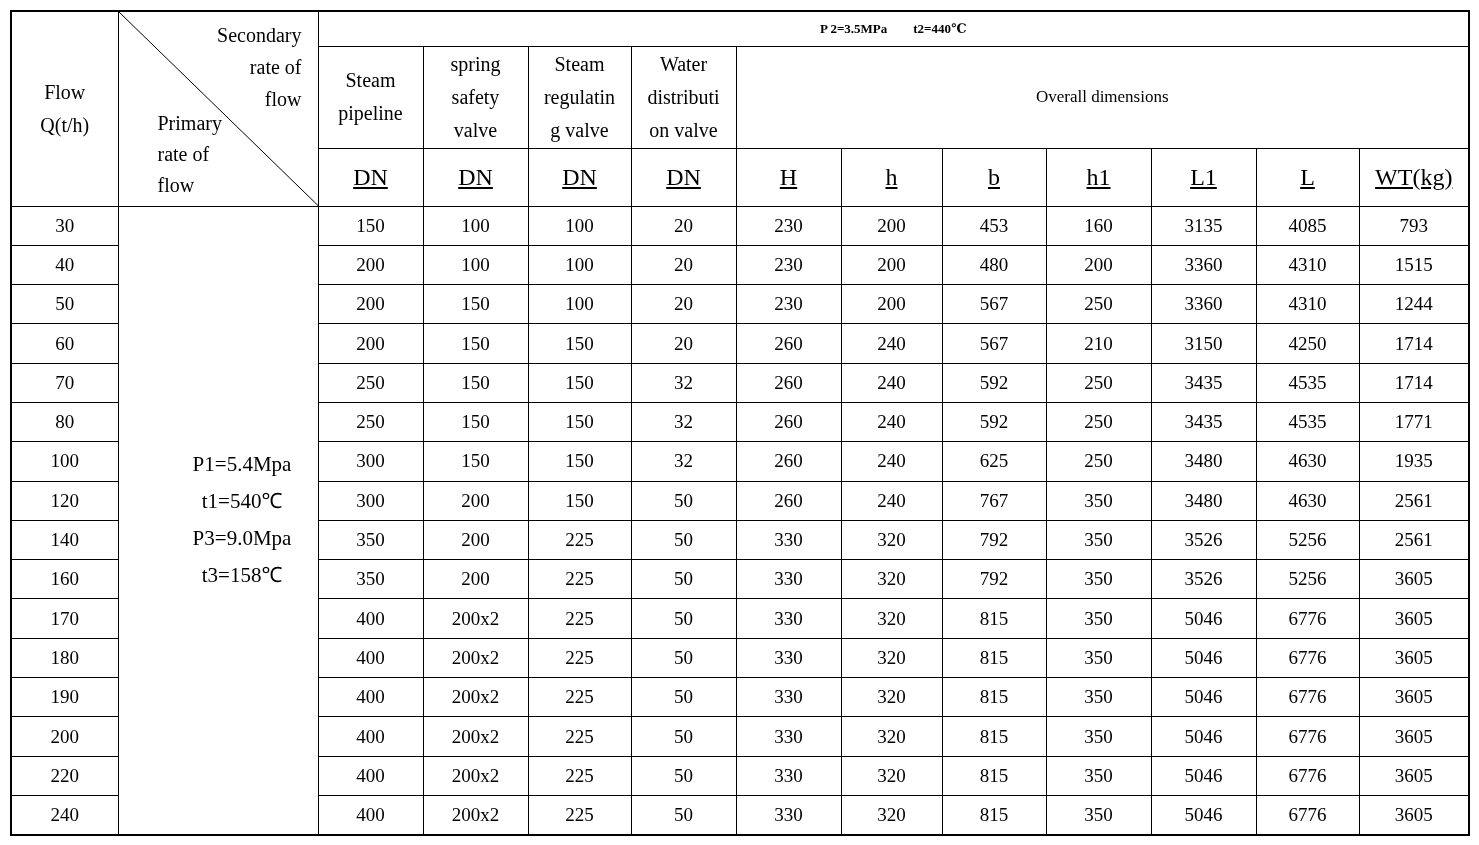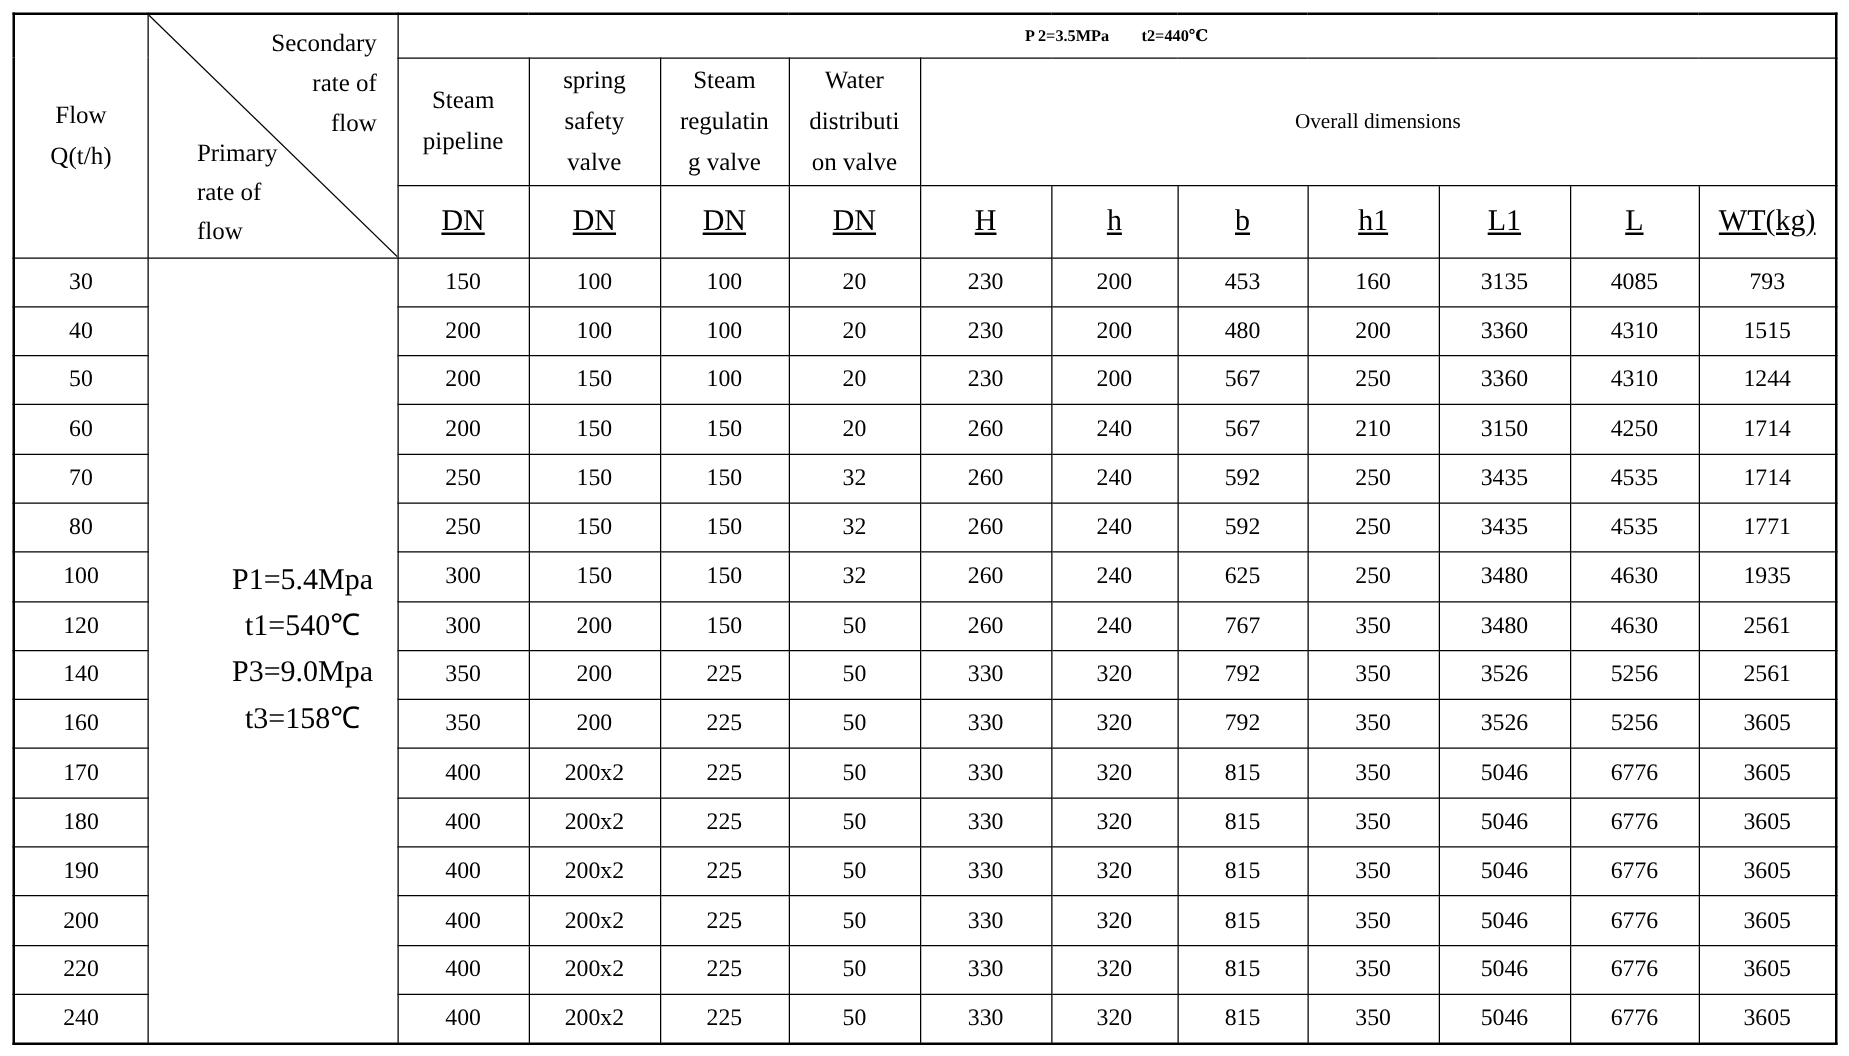--- a/index.html
+++ b/index.html
@@ -90,21 +90,21 @@
     left: 9px;
     text-align: left;
     white-space: pre-line;
     line-height: 31px;
     font-size: 20px;
     margin-left: 30px;
   }
   .primary-cell {
     white-space: pre-line;
     line-height: 37px;
-    font-size: 24px;
+    font-size: 21px;
     padding-left: 48px;
   }
 </style>
 </head>
 <body>
 
 <table class="spec">
   <colgroup>
     <col style="width:107px">
     <col style="width:200px">

